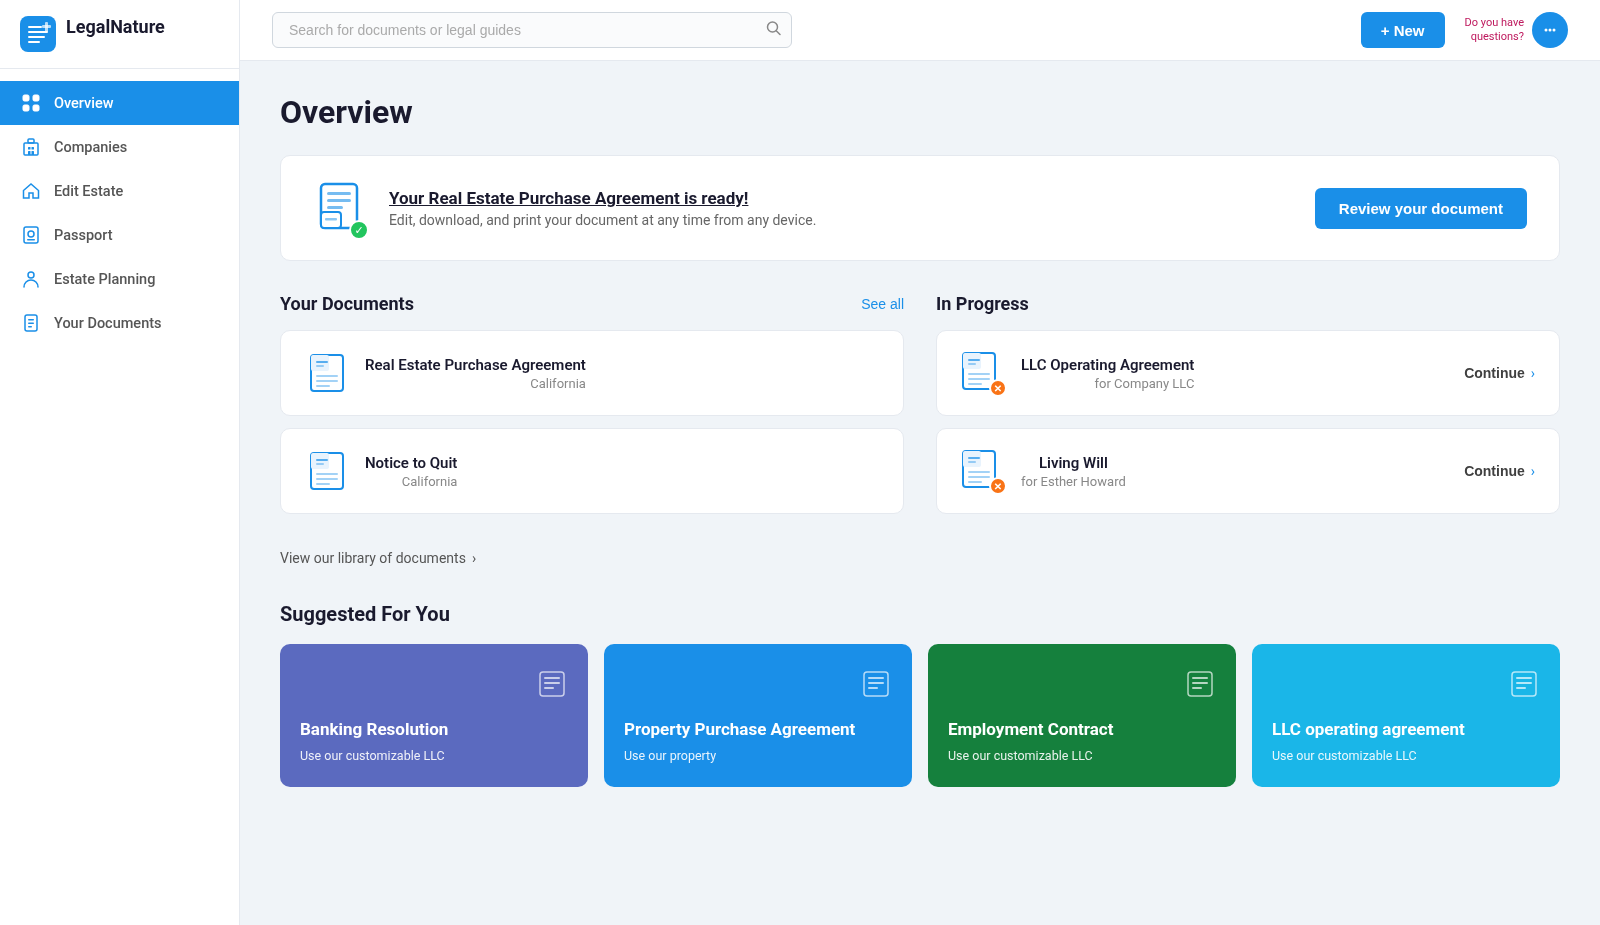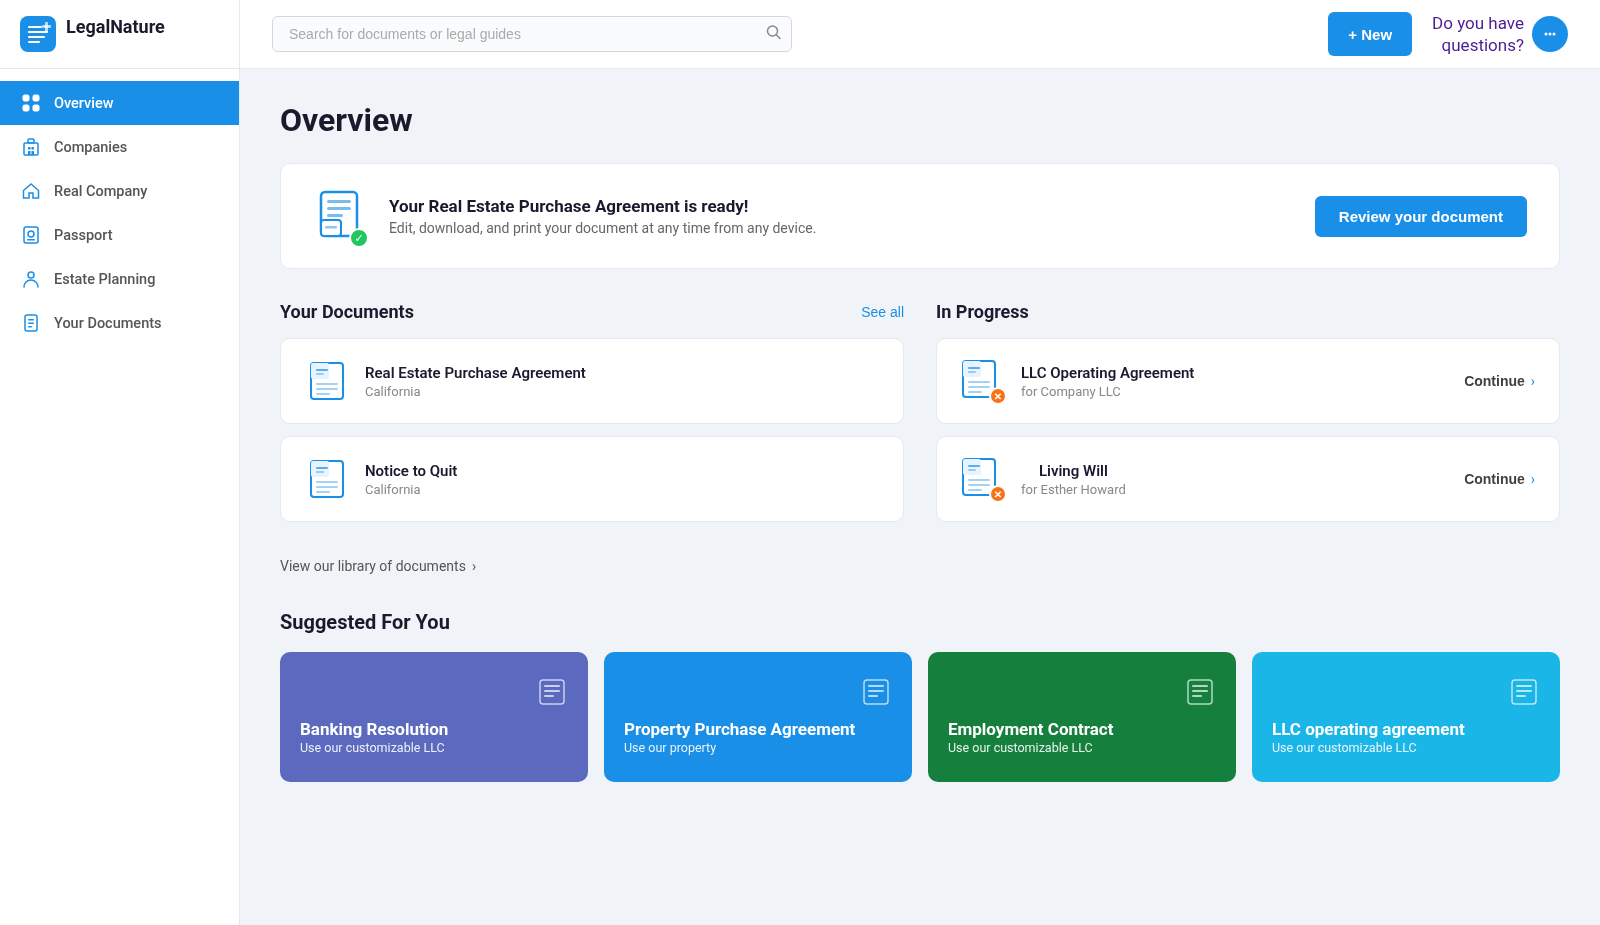--- a/index.html
+++ b/index.html
@@ -120,22 +120,22 @@
       display: flex;
       align-items: center;
       gap: 6px;
     }
     .questions-area {
       display: flex;
       align-items: center;
       gap: 8px;
     }
     .questions-text {
-      font-size: 17px;
-      color: #4c1d95;
+      font-size: 11px;
+      color: #be185d;
       text-align: right;
       line-height: 1.3;
     }
     .chat-bubble-btn {
       width: 36px;
       height: 36px;
       border-radius: 50%;
       background: #1a8fe8;
       border: none;
       cursor: pointer;
@@ -185,20 +185,21 @@
       justify-content: center;
       color: white;
       font-size: 11px;
       border: 2px solid white;
     }
     .banner-text h3 {
       font-size: 17px;
       font-weight: 700;
       color: #1a1a2e;
       margin-bottom: 4px;
+      text-decoration: underline;
     }
     .banner-text p {
       font-size: 14px;
       color: #666;
     }
     .review-btn {
       margin-left: auto;
       background: #1a8fe8;
       color: #fff;
       border: none;
@@ -262,20 +263,21 @@
     .doc-card-info h4 {
       font-size: 15px;
       font-weight: 600;
       color: #1a1a2e;
       margin-bottom: 2px;
       text-align: center;
     }
     .doc-card-info p {
       font-size: 13px;
       color: #888;
+      text-align: right;
     }
     .doc-card-right {
       margin-left: auto;
       display: flex;
       align-items: center;
       gap: 6px;
     }
     .continue-link {
       font-size: 14px;
       color: #404040;
@@ -335,20 +337,21 @@
       gap: 16px;
     }
     .suggested-card {
       border-radius: 10px;
       padding: 24px 20px;
       min-height: 130px;
       color: white;
       cursor: pointer;
       display: flex;
       flex-direction: column;
+      gap: 8px;
     }
     .suggested-card h4 {
       font-size: 17px;
       font-weight: 700;
       line-height: 1.3;
     }
     .suggested-card p {
       font-size: 12.5px;
       opacity: 0.9;
     }
@@ -400,21 +403,21 @@
         </svg>
       </span>
       <span>Companies</span>
     </div>
     <div class="nav-item">
       <span class="nav-icon">
         <svg width="18" height="18" viewBox="0 0 18 18" fill="none">
           <path d="M1.5 8.5L9 2L16.5 8.5V16H11V11H7V16H1.5V8.5Z" stroke="#1a8fe8" stroke-width="1.5" fill="none"></path>
         </svg>
       </span>
-      <span>Real Company</span>
+      <span>Edit Estate</span>
     </div>
     <div class="nav-item">
       <span class="nav-icon">
         <svg width="18" height="18" viewBox="0 0 18 18" fill="none">
           <rect x="2" y="1" width="14" height="16" rx="2" stroke="#1a8fe8" stroke-width="1.5"></rect>
           <circle cx="9" cy="8" r="3" stroke="#1a8fe8" stroke-width="1.5"></circle>
           <rect x="5" y="13" width="8" height="1.5" rx="0.75" fill="#1a8fe8"></rect>
         </svg>
       </span>
       <span>Passport</span>

